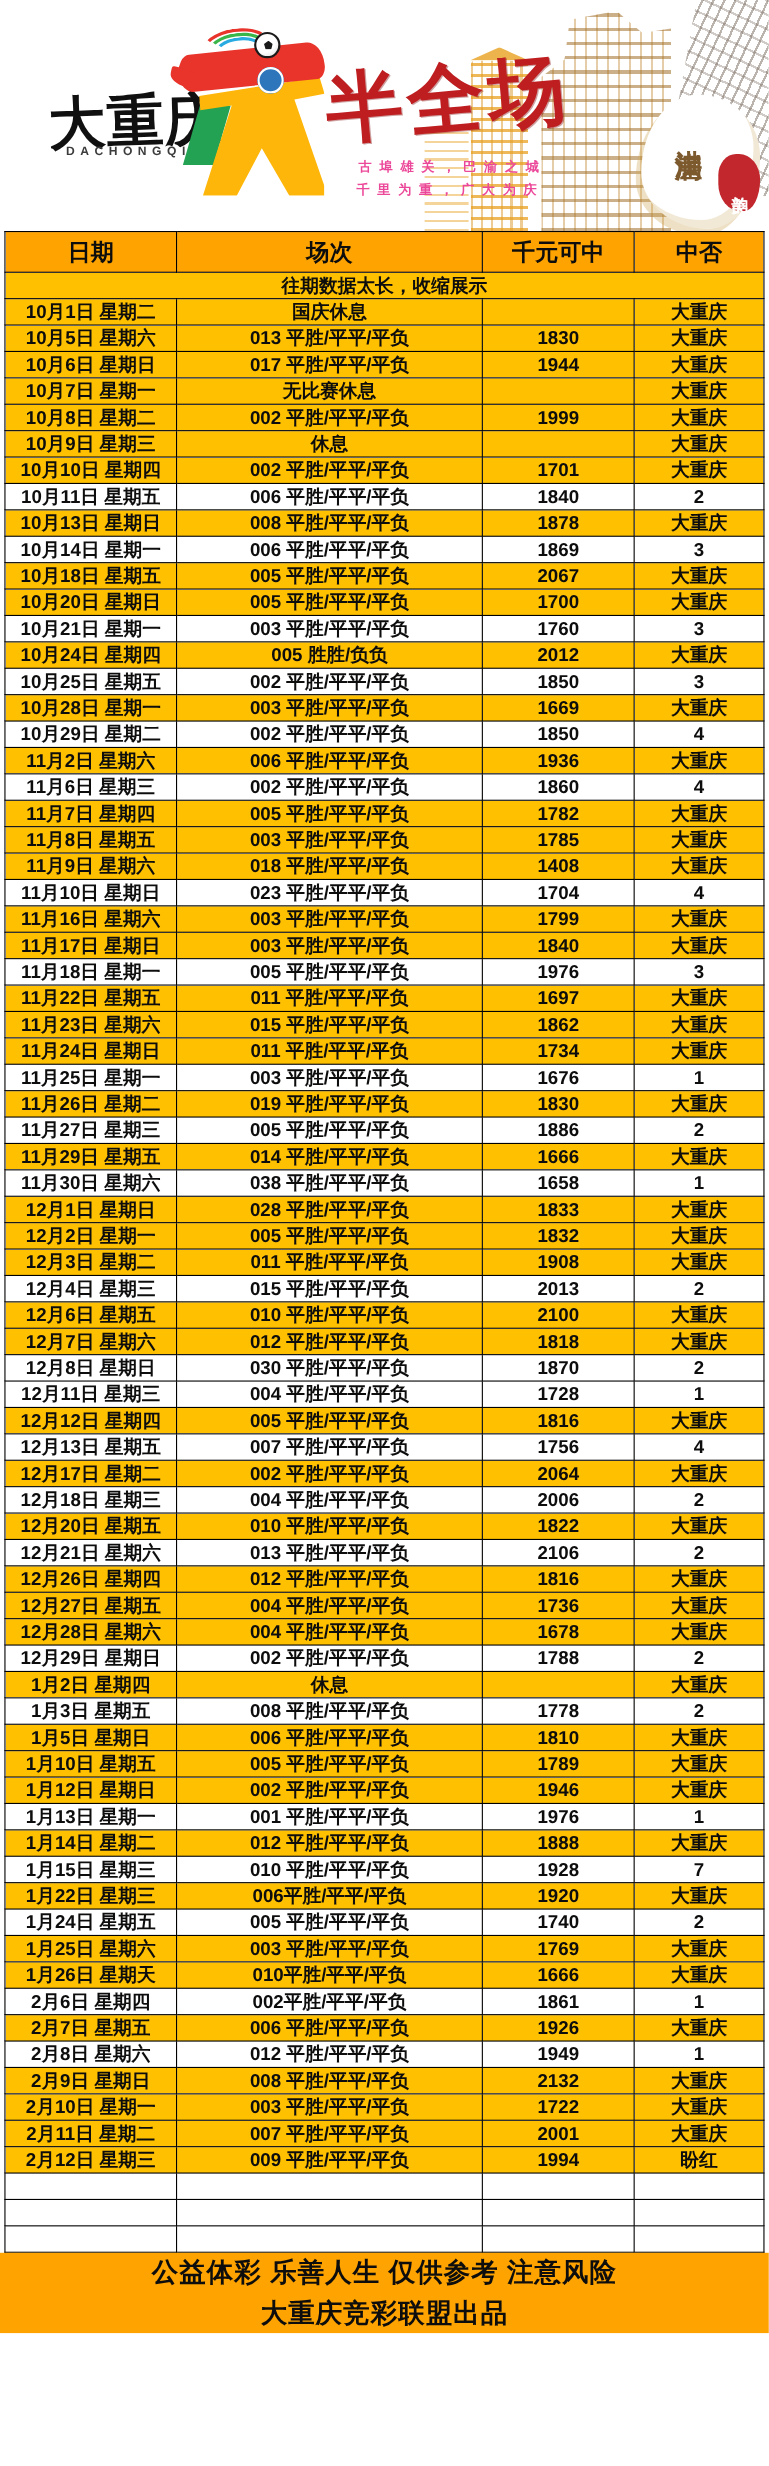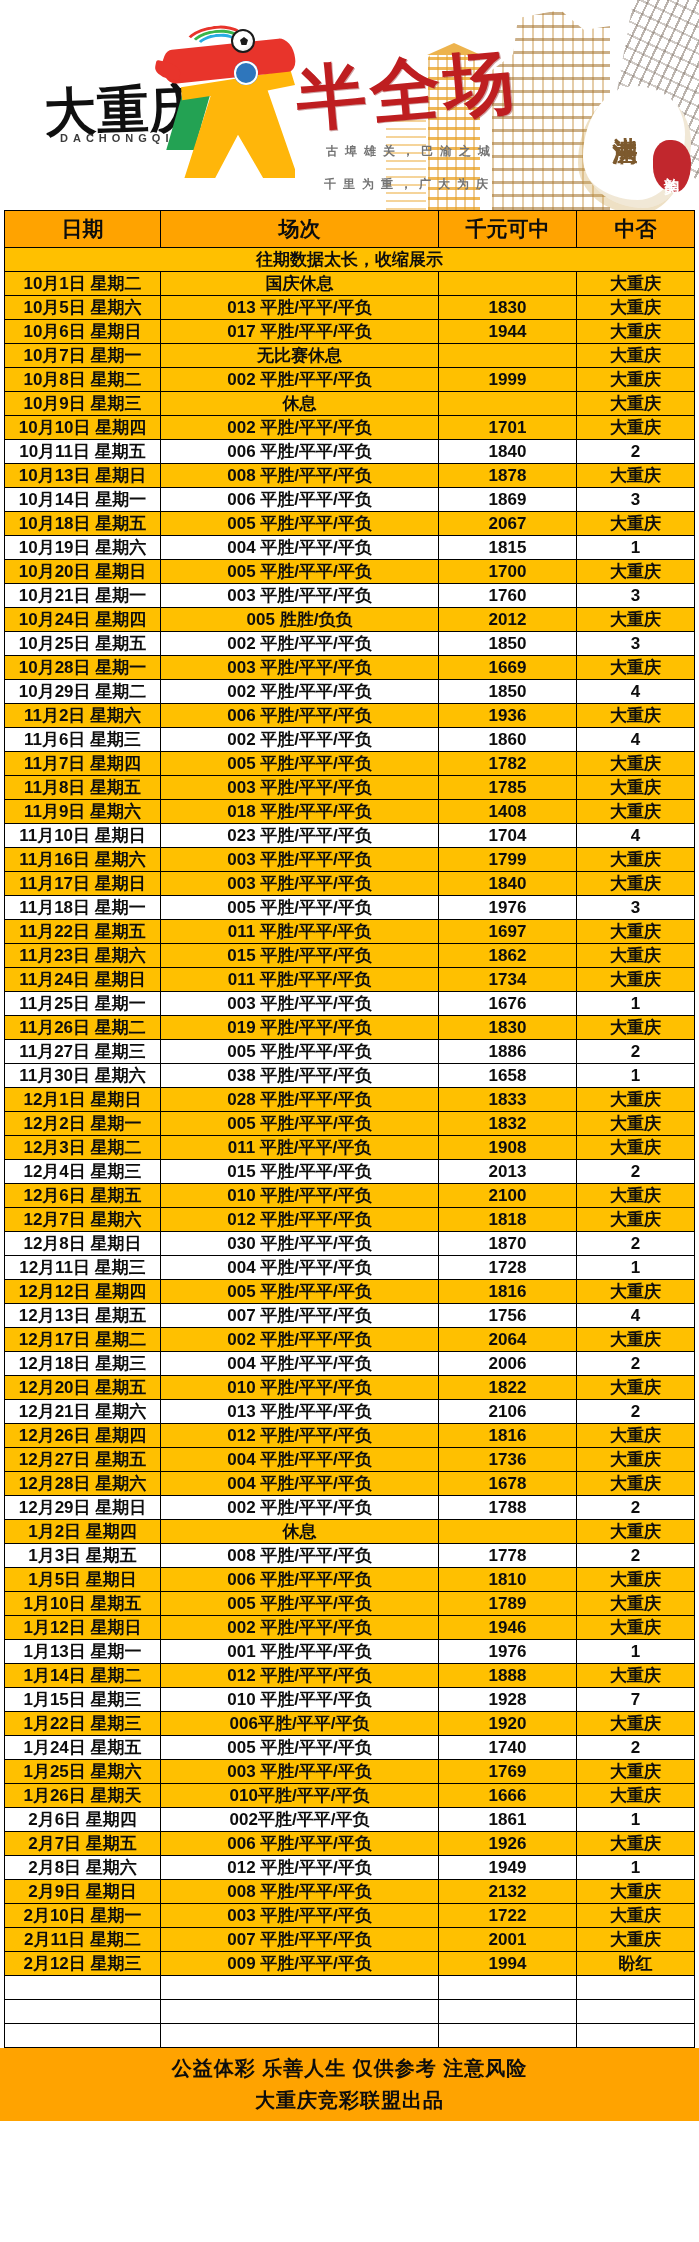--- a/index.html
+++ b/index.html
@@ -62,42 +62,42 @@
     background:radial-gradient(circle at 35% 32%,#ffffff 55%,#d8d8d8);border:2px solid #1a1a1a;box-sizing:border-box;}
   .ball::before{content:"";position:absolute;left:7px;top:6px;width:8px;height:8px;background:#1a1a1a;
     clip-path:polygon(50% 0,100% 38%,81% 100%,19% 100%,0 38%);}
   .badge{left:234px;top:61px;width:24px;height:24px;border-radius:50%;background:#2e76bc;z-index:4;
     box-shadow:inset 0 0 0 2px #fff, inset 0 0 0 4px #2e76bc;}
 
   
   .main-title{left:296px;top:44px;font-size:70px;font-weight:900;color:#be1e20;letter-spacing:4px;
     font-family:"Liberation Serif",serif;transform:rotate(-5deg);z-index:5;white-space:nowrap;
     text-shadow:1px 1px 0 rgba(130,20,20,.4);}
-  .slogan{font-size:12px;letter-spacing:7px;color:#737373;font-weight:bold;z-index:5;
+  .slogan{font-size:12px;letter-spacing:7px;color:#ec4899;font-weight:bold;z-index:5;
     font-family:"Liberation Serif",serif;white-space:nowrap;}
   .slogan1{left:326px;top:143px;}
-  .slogan2{left:324px;top:176px;}
+  .slogan2{left:324px;top:164px;}
 
   
   table.results{border-collapse:collapse;table-layout:fixed;margin-left:4px;width:690px;}
   table.results th,table.results td{border:1px solid #000;text-align:center;vertical-align:middle;
     overflow:hidden;white-space:nowrap;padding:0;}
   col.c-date{width:156px;} col.c-match{width:278px;} col.c-payout{width:138px;} col.c-result{width:118px;}
   table.results th{height:36px;background:var(--orange);font-size:21px;font-weight:bold;color:#0d0d0d;}
   tr.notice-row td{height:25px;background:var(--gold);font-size:18px;font-weight:bold;}
   table.results td{height:23px;font-size:17px;font-weight:bold;color:#0d0d0d;}
   tr.row-hit td{background:var(--gold);}
   tr.row-miss td{background:#ffffff;}
   tr.row-empty td{background:#ffffff;}
   td.cell-payout{font-size:18px;}
 
   
   .footer{width:699px;height:73px;background:var(--orange);display:flex;flex-direction:column;
     justify-content:center;align-items:center;gap:5px;}
-  .footer div{font-size:20px;font-weight:bold;color:#0d0d0d;letter-spacing:1px;}
+  .footer div{font-size:24px;font-weight:bold;color:#0d0d0d;letter-spacing:1px;}
 </style>
 </head>
 <body>
 
 <div class="page" style="--gold: #FFC000; --orange: #FFA300;">
 
   <div class="banner">
     <div class="bld-small"></div>
     <div class="bld-gold-tower"></div>
     <div class="bld-hongya"></div>
@@ -204,26 +204,20 @@
           <td class="cell-match">006 平胜/平平/平负</td>
           <td class="cell-payout">1869</td>
           <td class="cell-result">3</td>
         </tr>
         <tr class="row-hit">
           <td class="cell-date">10月18日 星期五</td>
           <td class="cell-match">005 平胜/平平/平负</td>
           <td class="cell-payout">2067</td>
           <td class="cell-result">大重庆</td>
         </tr>
-        <tr class="row-miss">
-          <td class="cell-date">10月19日 星期六</td>
-          <td class="cell-match">004 平胜/平平/平负</td>
-          <td class="cell-payout">1815</td>
-          <td class="cell-result">1</td>
-        </tr>
         <tr class="row-hit">
           <td class="cell-date">10月20日 星期日</td>
           <td class="cell-match">005 平胜/平平/平负</td>
           <td class="cell-payout">1700</td>
           <td class="cell-result">大重庆</td>
         </tr>
         <tr class="row-miss">
           <td class="cell-date">10月21日 星期一</td>
           <td class="cell-match">003 平胜/平平/平负</td>
           <td class="cell-payout">1760</td>
@@ -335,20 +329,26 @@
           <td class="cell-date">11月26日 星期二</td>
           <td class="cell-match">019 平胜/平平/平负</td>
           <td class="cell-payout">1830</td>
           <td class="cell-result">大重庆</td>
         </tr>
         <tr class="row-miss">
           <td class="cell-date">11月27日 星期三</td>
           <td class="cell-match">005 平胜/平平/平负</td>
           <td class="cell-payout">1886</td>
           <td class="cell-result">2</td>
+        </tr>
+        <tr class="row-hit">
+          <td class="cell-date">11月29日 星期五</td>
+          <td class="cell-match">014 平胜/平平/平负</td>
+          <td class="cell-payout">1666</td>
+          <td class="cell-result">大重庆</td>
         </tr>
         <tr class="row-miss">
           <td class="cell-date">11月30日 星期六</td>
           <td class="cell-match">038 平胜/平平/平负</td>
           <td class="cell-payout">1658</td>
           <td class="cell-result">1</td>
         </tr>
         <tr class="row-hit">
           <td class="cell-date">12月1日 星期日</td>
           <td class="cell-match">028 平胜/平平/平负</td>

